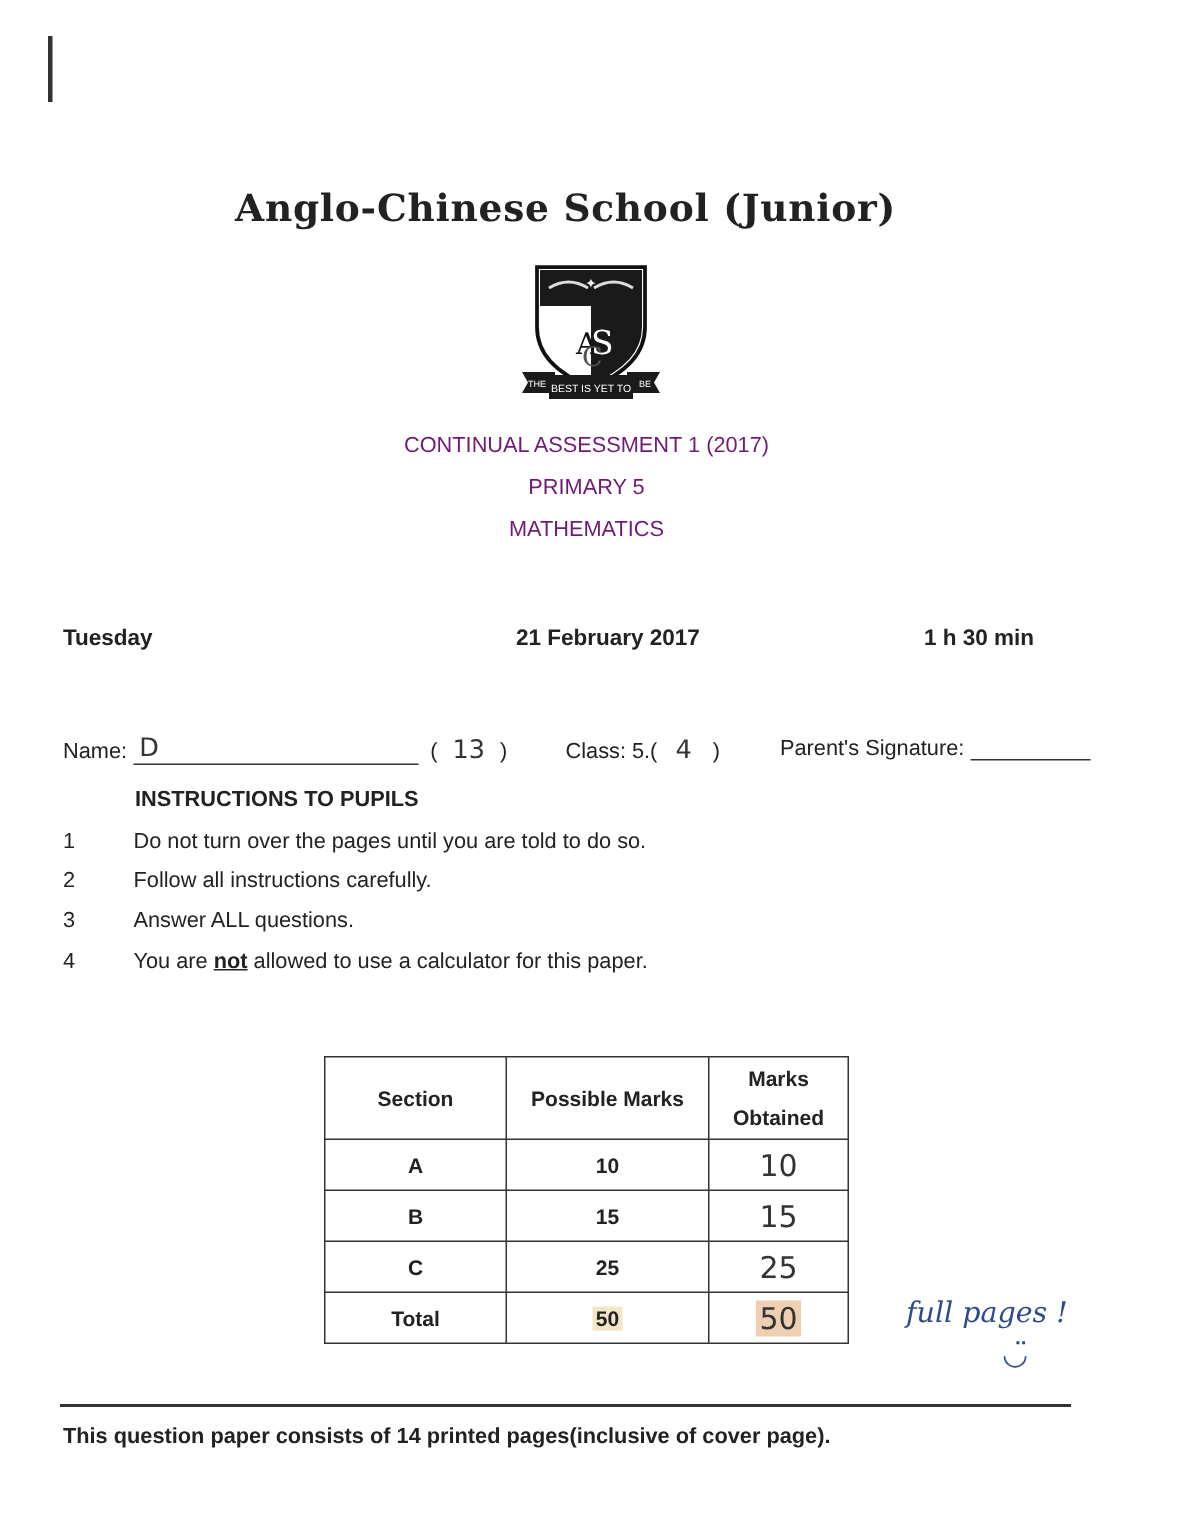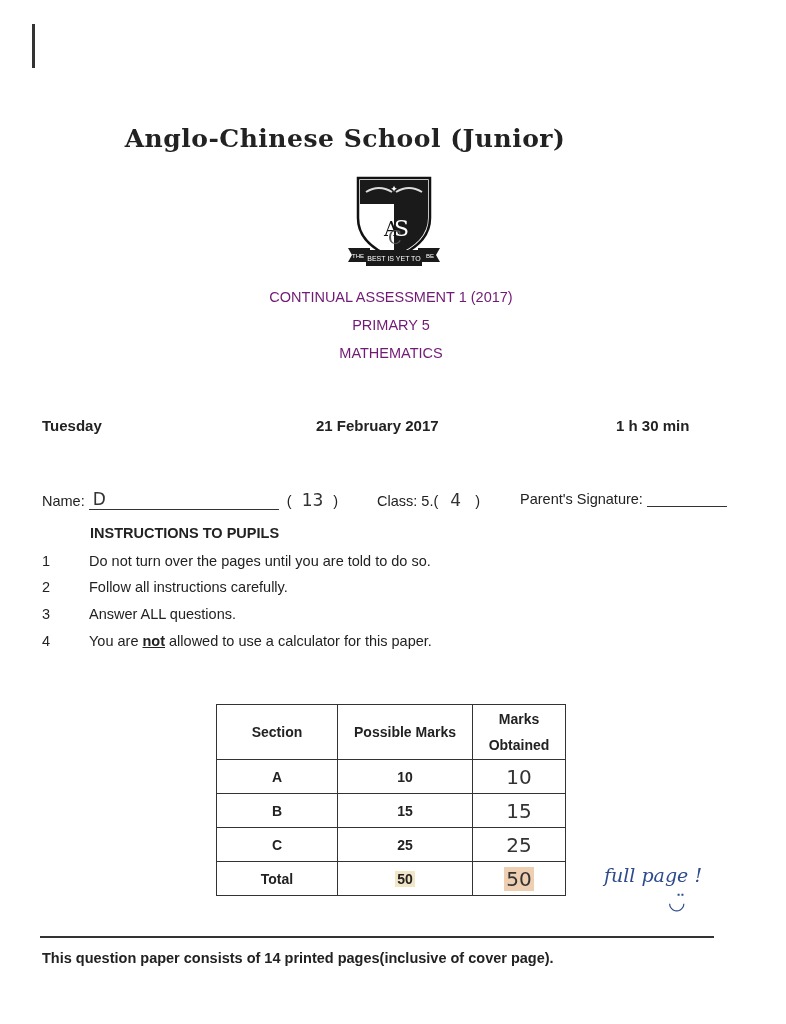--- a/index.html
+++ b/index.html
@@ -6,20 +6,21 @@
   body {
     width:786px; height:1024px; background:#ffffff; position:relative; overflow:hidden;
     font-family:"Liberation Sans", sans-serif; color:#1a1a1a;
   }
   .abs { position:absolute; }
   .margin-mark { left:32px; top:24px; width:3px; height:44px; background:#333; }
   .school-name {
     left:0; width:690px; top:124px; text-align:center;
     font-family:"DejaVu Serif", serif; font-size:25px; font-weight:bold; color:#222;
     letter-spacing:0.5px;
+    padding-left:32px;
   }
   .crest { left:344px; top:172px; width:100px; height:96px; }
   .title-line { left:0; width:782px; text-align:center; font-weight:normal; font-size:14.5px; color:#701a75; }
   .row-bold { font-weight:bold; font-size:15px; color:#222; }
   .name-row { top:490px; font-size:14.5px; color:#222;text-align:right; }
   .hand { font-family:"DejaVu Sans", sans-serif; font-weight:normal; color:#333; font-size:17px; }
   .underline-field { display:inline-block; border-bottom:1px solid #333; height:16px; vertical-align:bottom; }
   .instr-head { left:42px; top:525px; font-weight:bold; font-size:14.5px; color:#222;margin-left:48px; }
   .instr { left:42px; font-size:14.5px; color:#222; }
   .instr .num { display:inline-block; width:47px; }
@@ -64,21 +65,21 @@
   <text x="14" y="86" font-size="6" fill="#fff" text-anchor="middle">THE</text>
   <text x="50" y="89" font-size="7" fill="#fff" text-anchor="middle">BEST IS YET TO</text>
   <text x="86" y="86" font-size="6" fill="#fff" text-anchor="middle">BE</text>
 </svg>
 
 <div class="abs title-line" style="top:289px;">CONTINUAL ASSESSMENT 1 (2017)</div>
 <div class="abs title-line" style="top:317px;">PRIMARY 5</div>
 <div class="abs title-line" style="top:345px;">MATHEMATICS</div>
 
 <div class="abs row-bold" style="left:42px; top:417px;">Tuesday</div>
-<div class="abs row-bold" style="left:316px; top:417px;text-align:right;">21 February 2017</div>
+<div class="abs row-bold" style="left:344px; top:417px;text-align:right;">21 February 2017</div>
 <div class="abs row-bold" style="left:616px; top:417px;">1 h 30 min</div>
 
 <div class="abs name-row" style="left:42px;">
   <span>Name:</span>
   <span class="underline-field" style="width:190px; position:relative;">
     <span class="hand" style="position:absolute; left:4px; bottom:0;">D</span>
   </span>
   <span style="margin-left:4px;">(</span>
   <span class="hand" style="margin:0 6px;">13</span>
   <span>)</span>
@@ -133,17 +134,17 @@
     <td class="hw">25</td>
   </tr>
   <tr>
     <td>Total</td>
     <td><span class="hl-yellow">50</span></td>
     <td class="hw"><span class="hl-orange">50</span></td>
   </tr>
 </tbody>
   </table>
 
-<div class="abs note">full page !</div>
+<div class="abs note">full pages !</div>
 <div class="abs smile">◡̈</div>
 
 <div class="abs rule"></div>
 <div class="abs footer">This question paper consists of 14 printed pages(inclusive of cover page).</div>
 
 </body></html>

